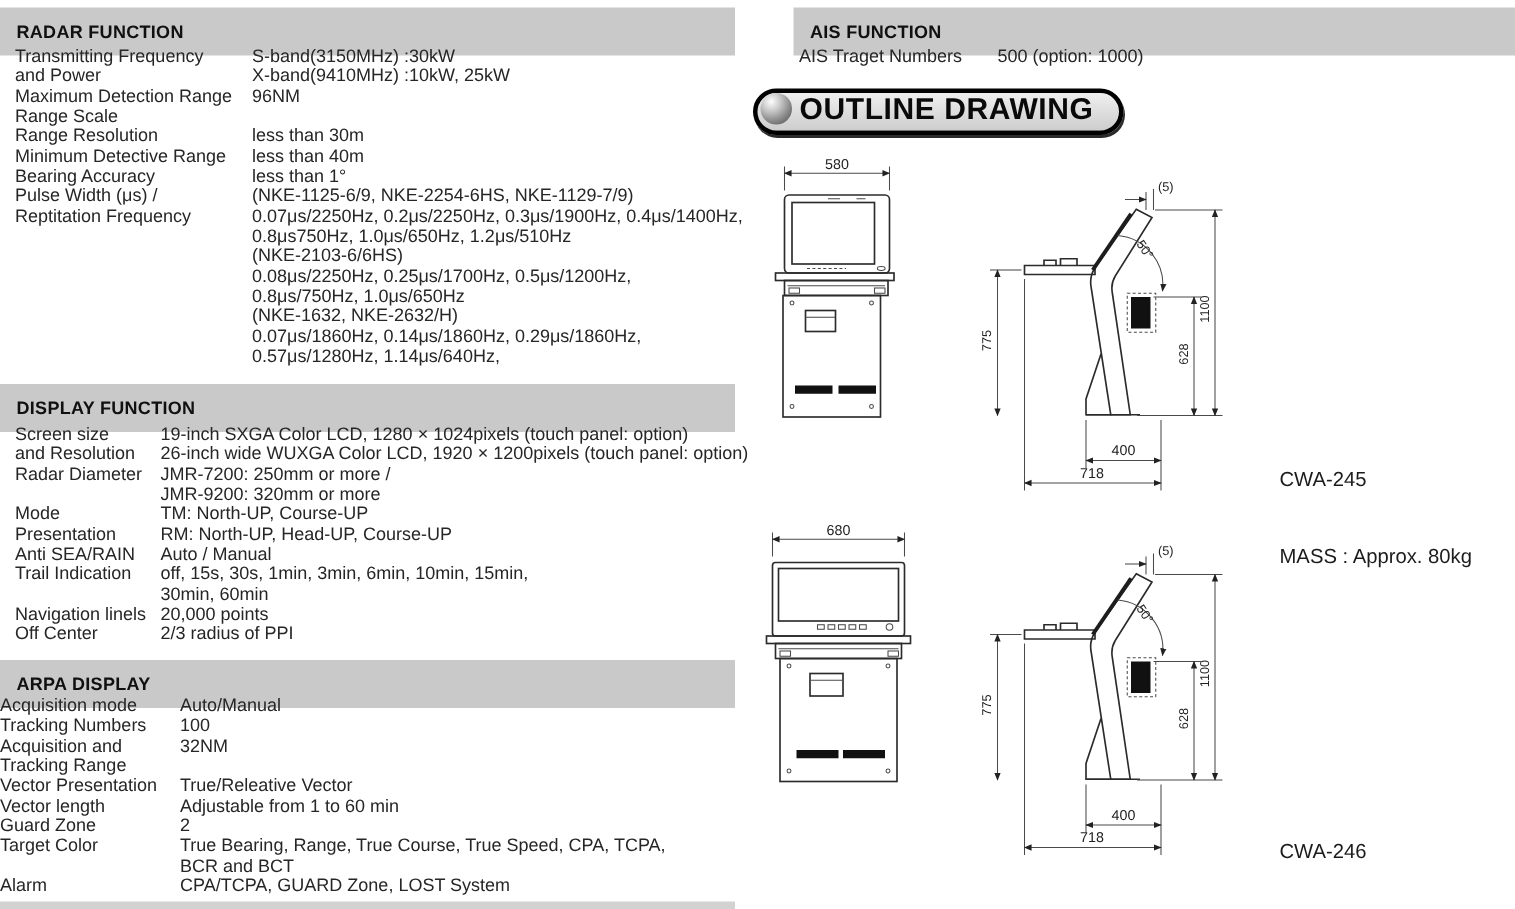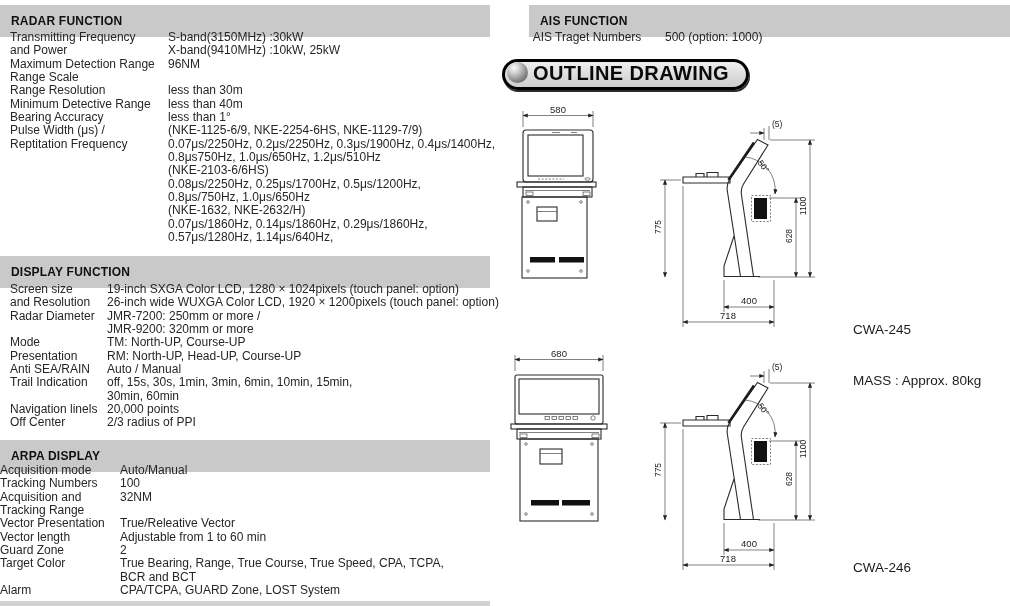--- a/index.html
+++ b/index.html
@@ -300,21 +300,21 @@
     <line class="thin" x1="84" y1="207" x2="134" y2="207" marker-start="url(#arS1)" marker-end="url(#arS1)"></line>
     <text x="109" y="203.5" text-anchor="middle">400</text>
   </g>
   <g>
     <path class="thin" d="M43,86 V227"></path>
     <line class="thin" x1="43" y1="222" x2="134" y2="222" marker-start="url(#arS1)" marker-end="url(#arS1)"></line>
     <text x="88" y="218.5" text-anchor="middle">718</text>
   </g>
 </svg>
 
-<div class="model-label" style="left:853px;top:287px;">
+<div class="model-label" style="left:853px;top:277px;">
   <div>CWA-245</div>
   <div>MASS : Approx. 80kg</div>
 </div>
 
 <svg style="left:500px;top:343px;" width="140" height="245" viewBox="0 0 140 245">
   <defs>
     <marker id="arF2" viewBox="0 0 10 10" refX="9" refY="5" markerWidth="7.5" markerHeight="7.5" orient="auto-start-reverse">
       <path d="M0,1 L10,5 L0,9 z" fill="#222"></path>
     </marker>
   </defs>

